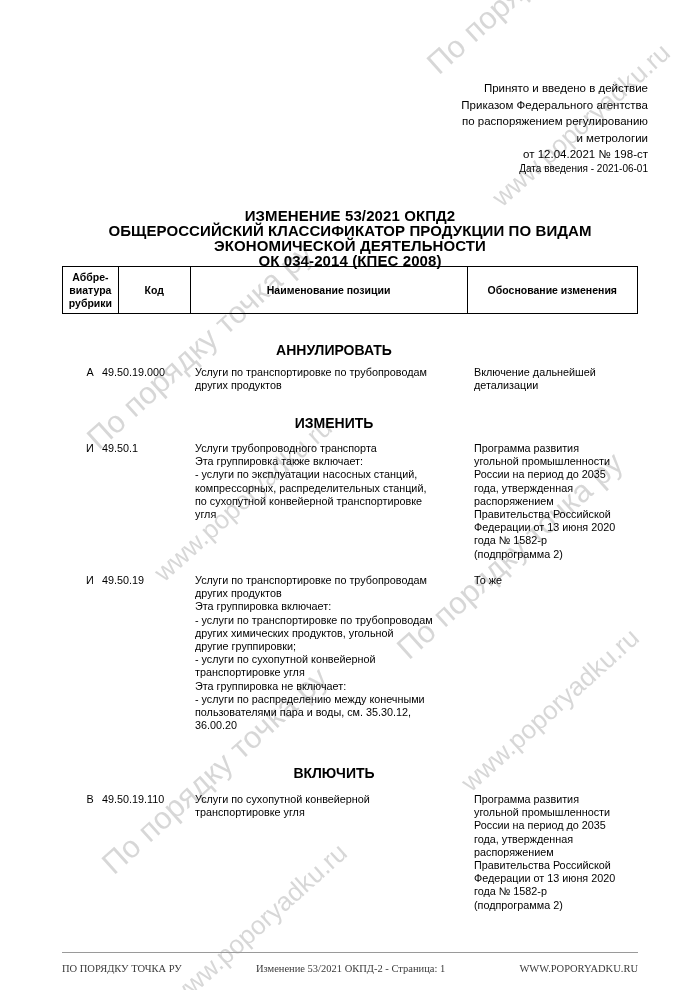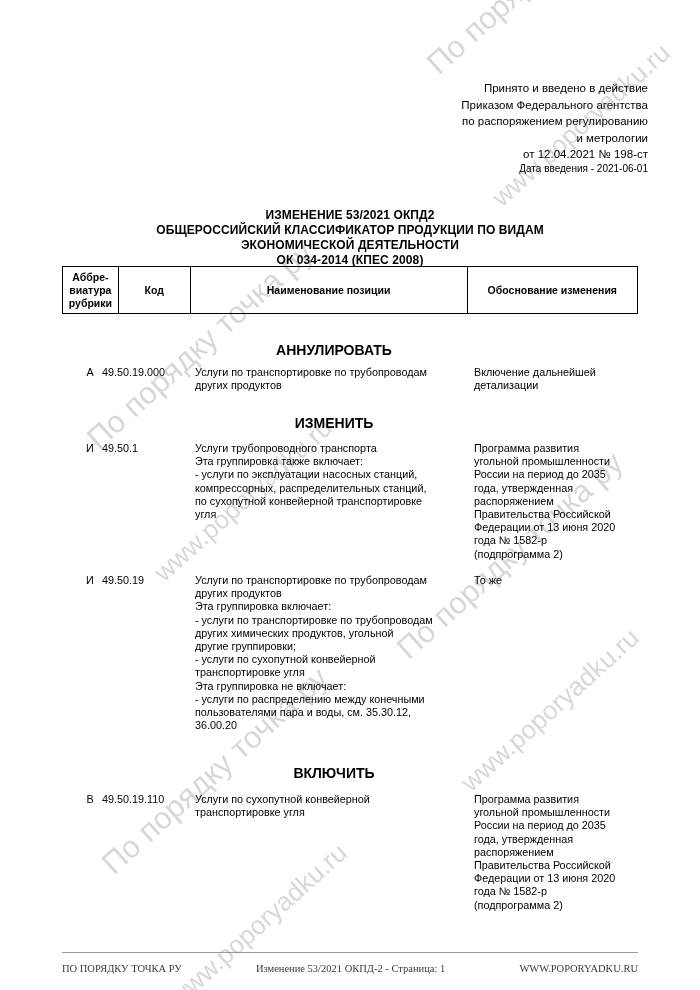--- a/index.html
+++ b/index.html
@@ -69,21 +69,21 @@
     text-align: center;
     font-size: 10px;
     white-space: nowrap;
   }
 
   .doc-title {
     position: absolute;
     left: 0; right: 0;
     top: 208px;
     text-align: center;
-    font-size: 12px;
+    font-size: 15px;
     font-weight: bold;
     line-height: 15px;
   }
   .doc-title div { letter-spacing: .1px; }
 
   
   .tbl {
     position: absolute;
     left: 62px;
     top: 266px;

